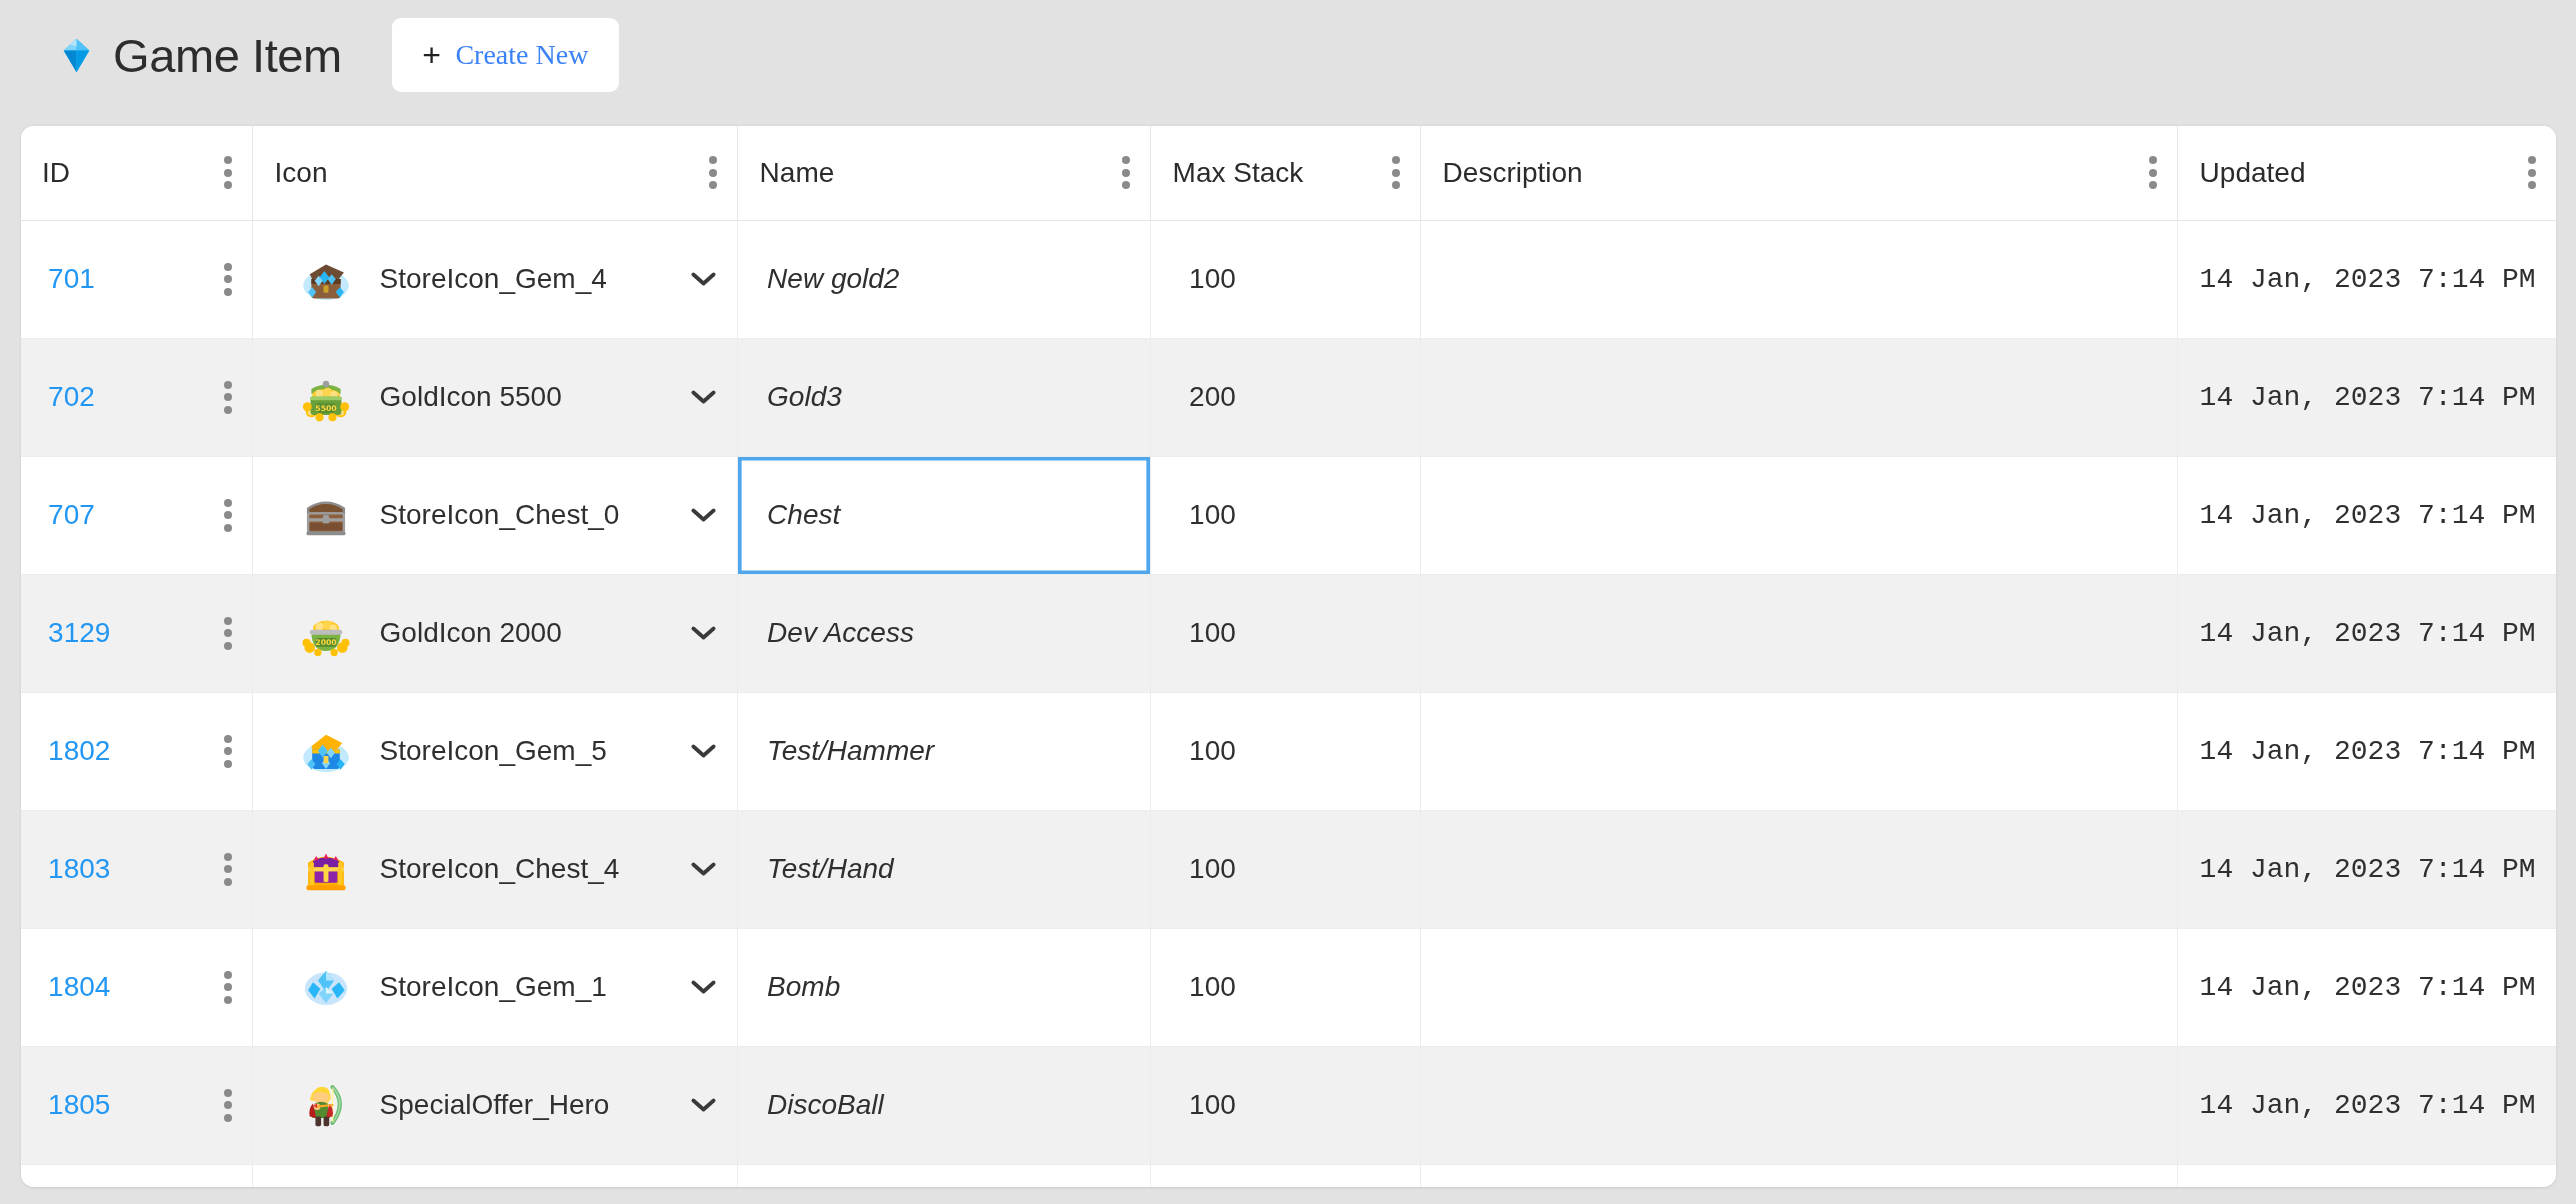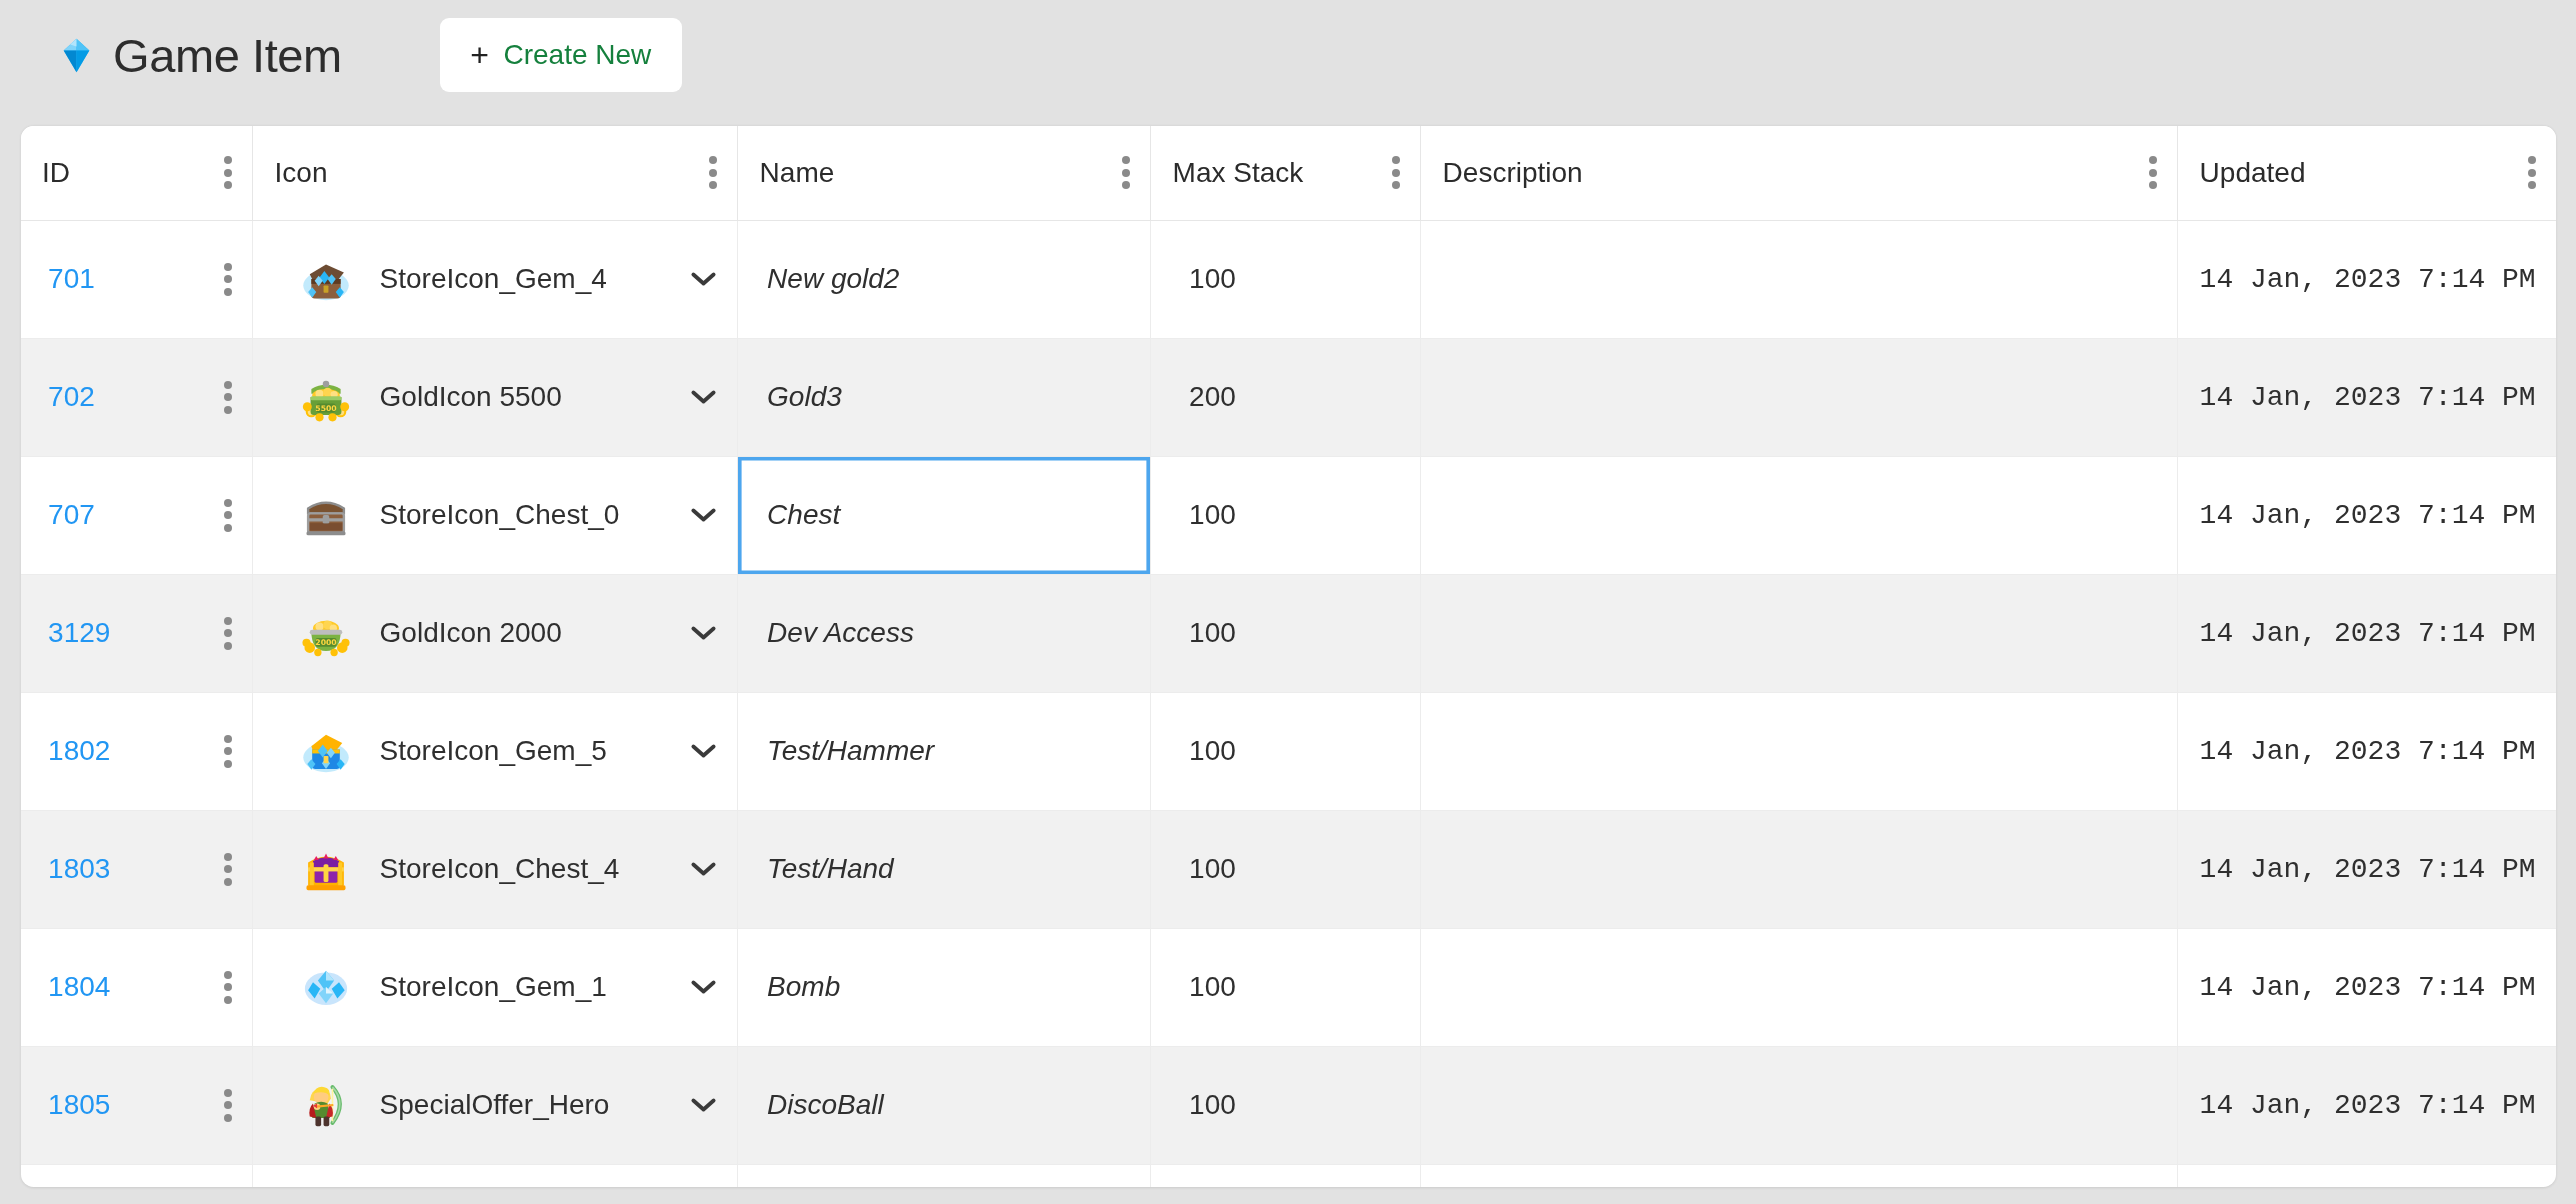--- a/index.html
+++ b/index.html
@@ -13,21 +13,20 @@
   }
 
   
   .topbar {
     position: absolute;
     top: 0; left: 0;
     width: 2576px;
     height: 110px;
     display: flex;
     align-items: center;
-    gap: 48px;
   }
 
   .title-group {
     display: flex;
     align-items: center;
     margin-left: 56px;
     gap: 16px;
   }
 
   .gem-icon {
@@ -57,22 +56,23 @@
     font-family: "Liberation Sans", sans-serif;
   }
   .create-new-btn .plus {
     font-size: 32px;
     color: #222;
     line-height: 1;
     font-weight: 400;
   }
   .create-new-btn .label {
     font-size: 28px;
-    color: #15803d;
+    color: #3b82f6;
     white-space: nowrap;
+    font-family: Liberation Serif, serif;
   }
 
   .search-box {
     position: absolute;
     right: 21.5px;
     top: 20.6px;
     width: 425px;
     height: 68px;
     background: #ffffff;
     border-radius: 12.6px;

